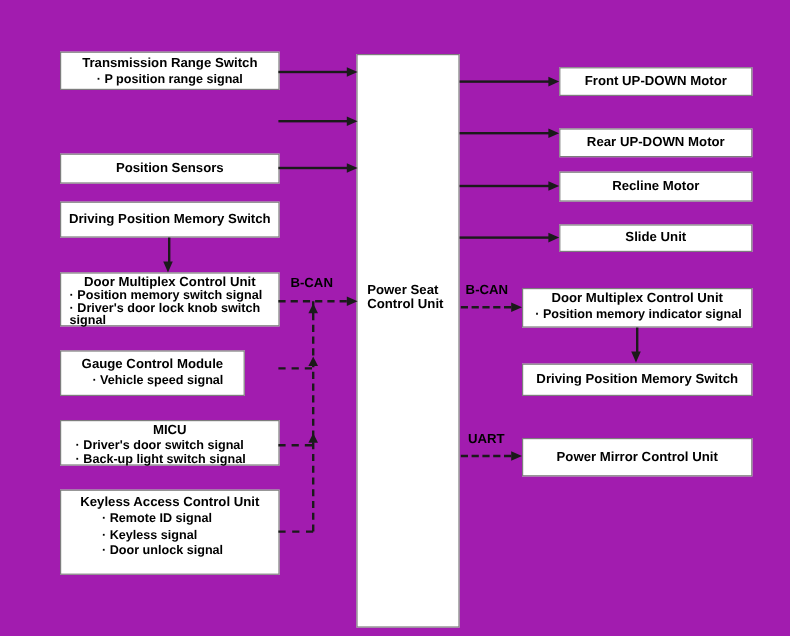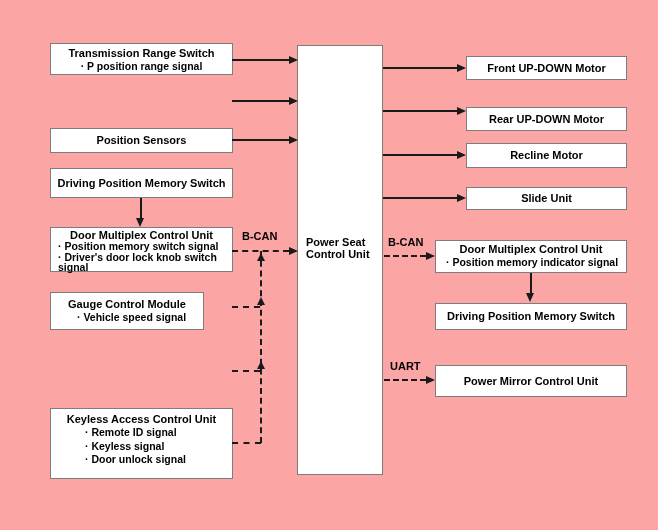--- a/index.html
+++ b/index.html
@@ -1,17 +1,17 @@
 <!DOCTYPE html>
 <html><head>
 <meta charset="utf-8">
 <style>
   html,body { margin:0; padding:0; background:#ffffff; }
   .canvas {
-    position:relative; width:658px; height:530px; background:#fca5a5;
+    position:relative; width:658px; height:530px; background:#a21caf;
     font-family:"Liberation Sans", sans-serif; color:#000; overflow:hidden;
   }
   .box {
     position:absolute; box-sizing:border-box;
     border:1.5px solid #7d7d7d; background:#ffffff;
     font-weight:bold; color:#000;
   }
   .title  { text-align:center; font-size:11px; line-height:13px; }
   .bullet { font-size:10.5px; line-height:12px; text-align:left; }
   .fcenter{ display:flex; align-items:center; justify-content:center; text-align:center; }
@@ -53,29 +53,34 @@
     <div class="title" style="line-height:11px;">Door Multiplex Control Unit</div>
     <div class="bullet" style="padding-left:7px;line-height:10.5px;">· Position memory switch signal</div>
     <div class="bullet" style="padding-left:7px;line-height:10.5px;">· Driver's door lock knob switch signal</div>
   </div>
 
   <div class="box" style="left:50px;top:292px;width:154px;height:38px;padding-top:4px;">
     <div class="title" style="line-height:14px;">Gauge Control Module</div>
     <div class="bullet" style="padding-left:26px;line-height:13px;">· Vehicle speed signal</div>
   </div>
 
+  <div class="box" style="left:50px;top:350px;width:183px;height:38px;padding-top:2px;">
+    <div class="title" style="line-height:12px;">MICU</div>
+    <div class="bullet" style="padding-left:12px;">· Driver's door switch signal</div>
+    <div class="bullet" style="padding-left:12px;">· Back-up light switch signal</div>
+  </div>
 
   <div class="box" style="left:50px;top:408px;width:183px;height:71px;padding-top:3px;">
     <div class="title" style="line-height:14px;">Keyless Access Control Unit</div>
     <div class="bullet" style="padding-left:34px;line-height:13.5px;">· Remote ID signal</div>
     <div class="bullet" style="padding-left:34px;line-height:13.5px;">· Keyless signal</div>
     <div class="bullet" style="padding-left:34px;line-height:13.5px;">· Door unlock signal</div>
   </div>
 
-  <div class="box" style="left:297px;top:45px;width:86px;height:430px;">
+  <div class="box" style="left:297px;top:45px;width:86px;height:478px;">
     <div class="title" style="position:absolute;top:190px;left:8px;width:72px;text-align:left;line-height:12px;">Power Seat Control Unit</div>
   </div>
 
   <div class="box fcenter" style="left:466px;top:56px;width:161px;height:24px;">
     <div class="title">Front UP-DOWN Motor</div>
   </div>
 
   <div class="box fcenter" style="left:466px;top:107px;width:161px;height:24px;">
     <div class="title">Rear UP-DOWN Motor</div>
   </div>

